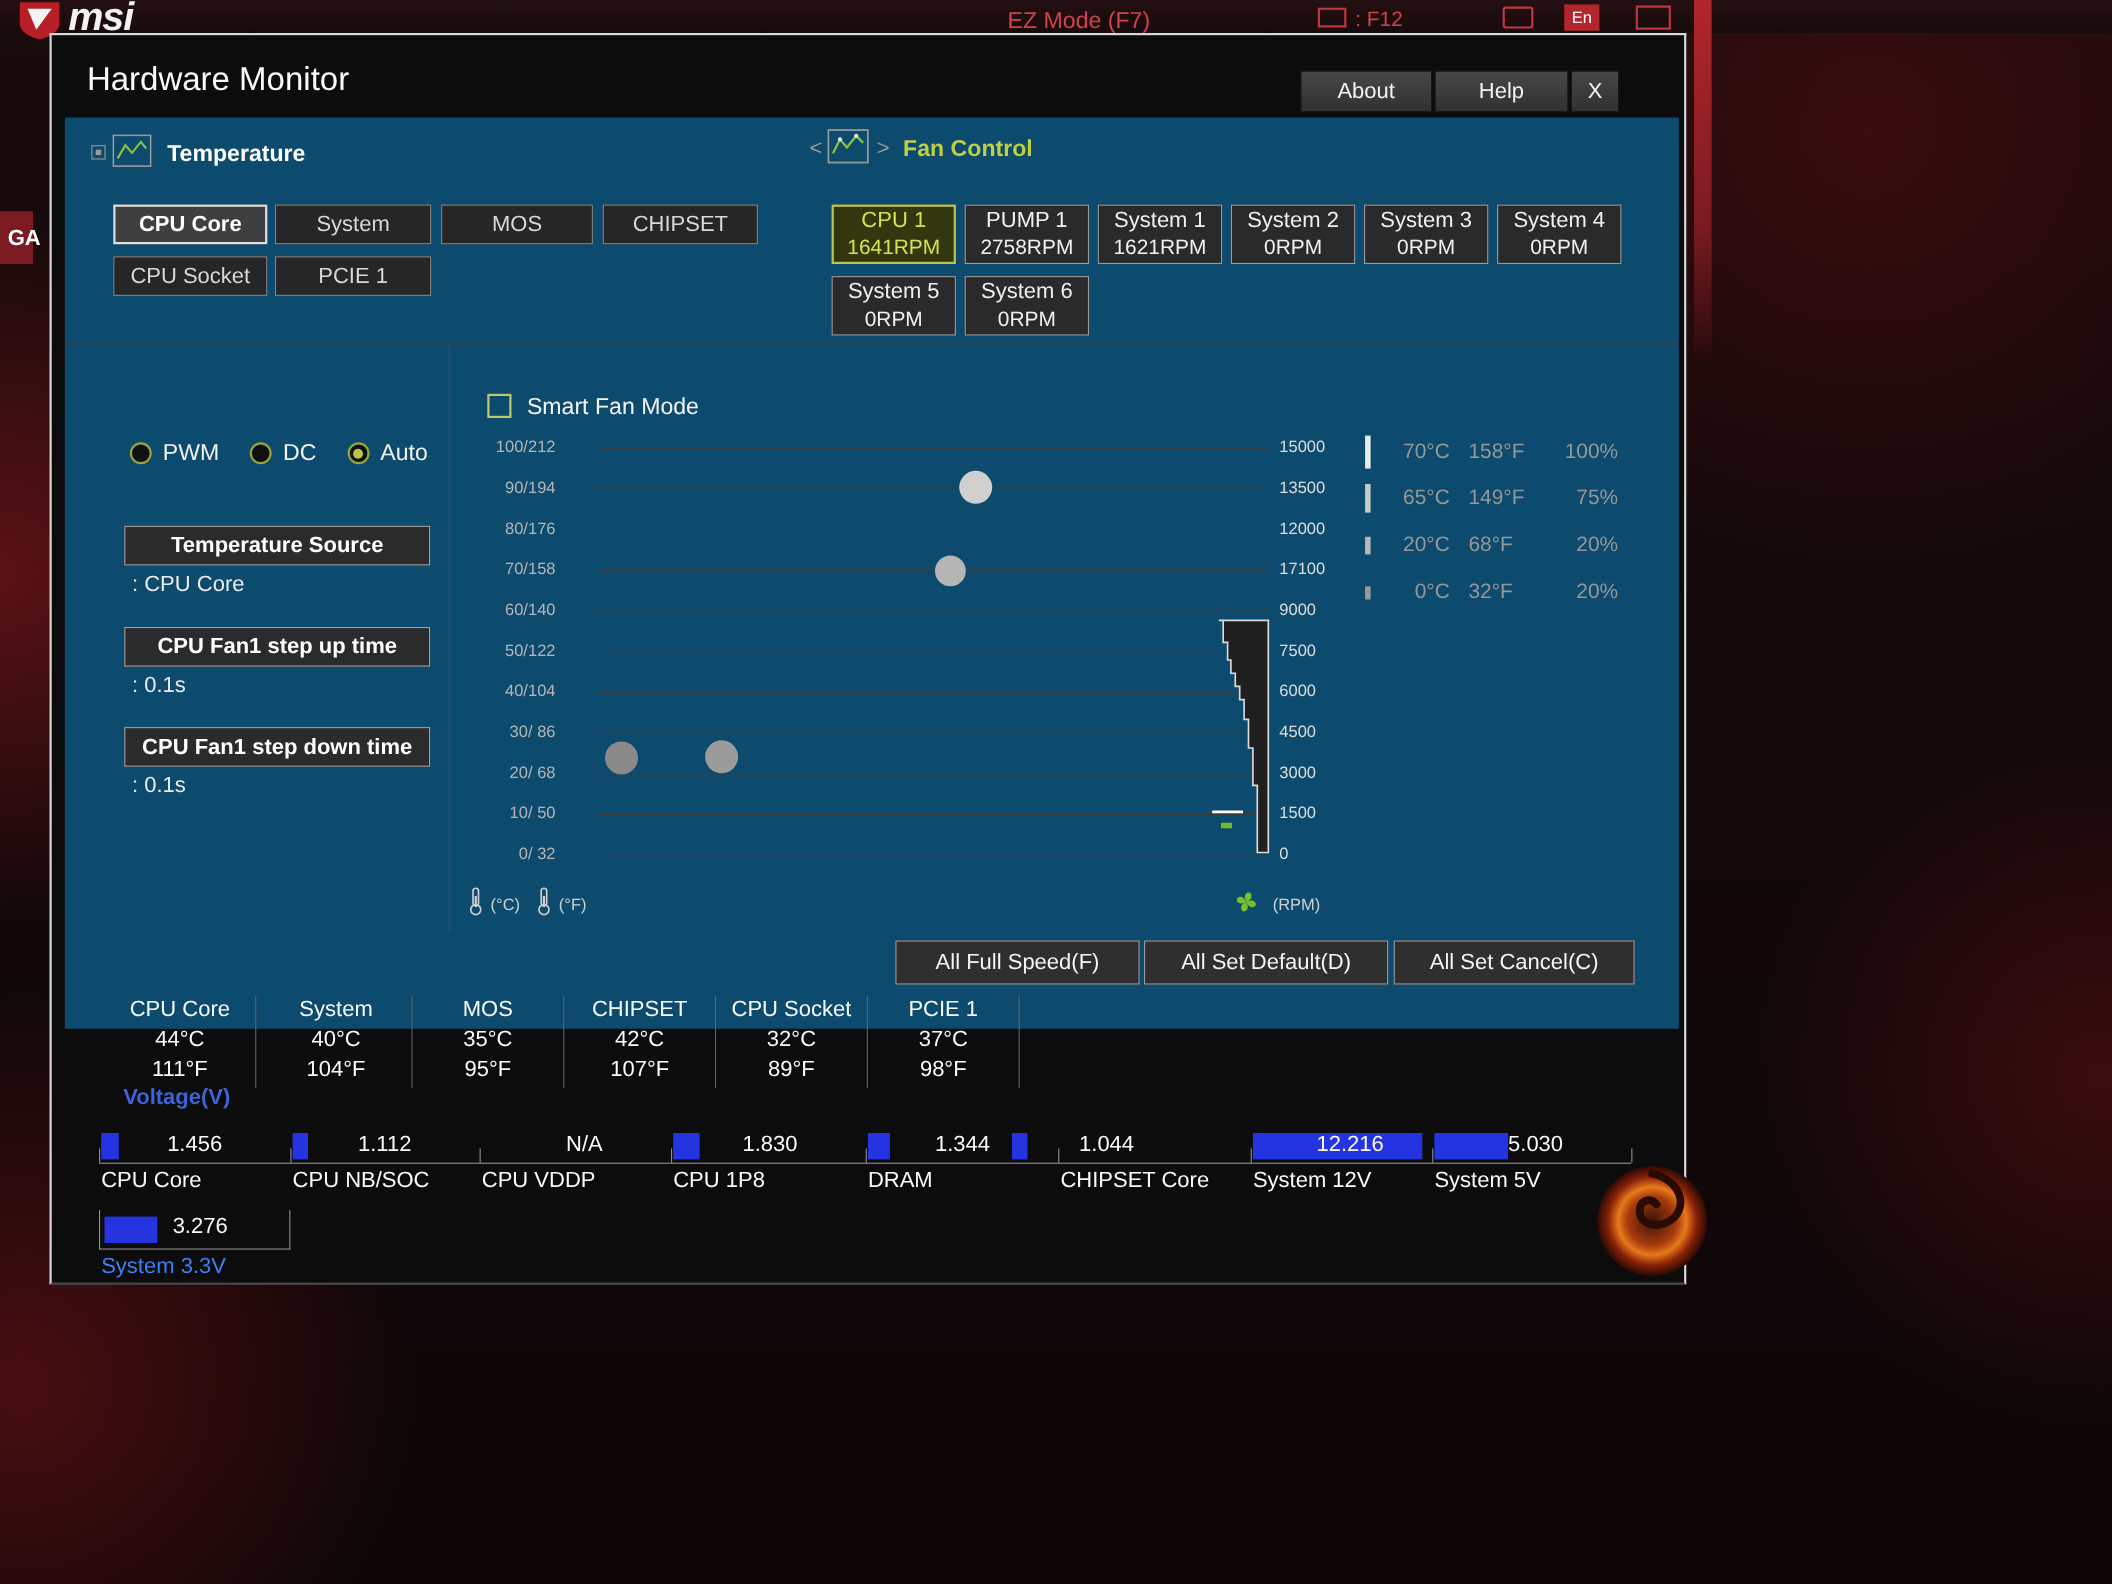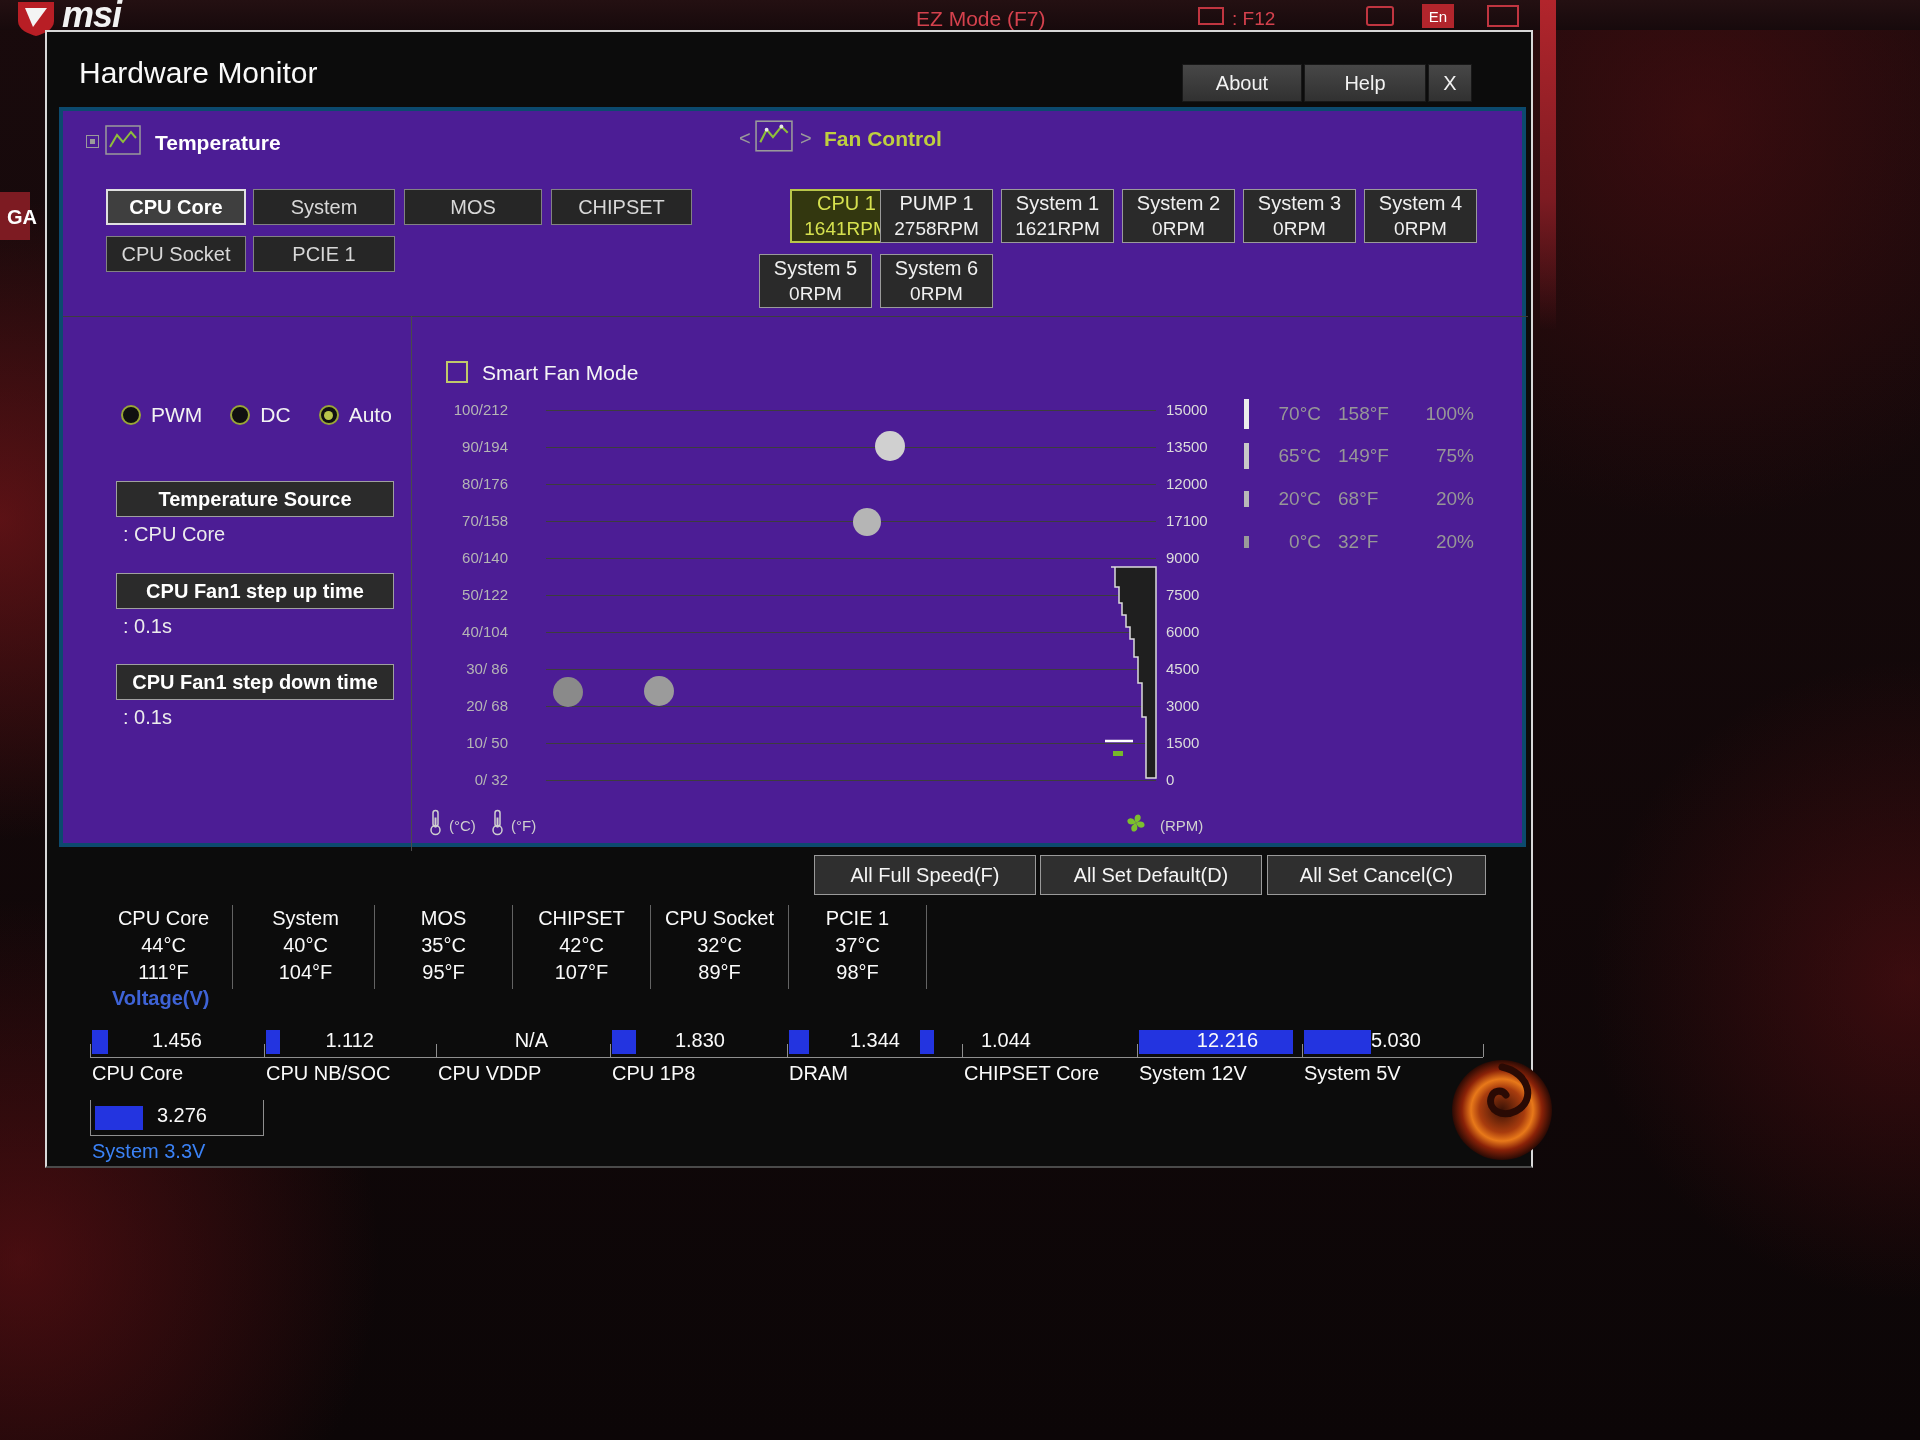--- a/index.html
+++ b/index.html
@@ -25,37 +25,37 @@
   .ga-block { left:0; top:192px; width:30px; height:48px; background:#7d1b22; color:#fff; font-weight:bold; font-size:20px; padding:14px 0 0 7px; }
 
   
   .dialog { left:45px; top:30px; width:1488px; height:1138px; background:#0c0c0c;
     border:2px solid #d8d8d8; border-bottom-color:#4a4a4a; z-index:10; }
   .dlg-title { left:32px; top:24px; font-size:30px; color:#fafafa; }
   .hbtn { top:32px; height:38px; background:linear-gradient(180deg,#474747,#313131); border:1px solid #181818;
     color:#f2f2f2; font-size:20px; display:flex; align-items:center; justify-content:center; cursor:pointer; }
 
   
-  .panel { left:12px; top:75px; width:1467px; height:740px; border:4px solid #0c4a6e; background:#4c1d95; }
+  .panel { left:12px; top:75px; width:1467px; height:828px; border:1px solid #0c4a6e; background:#0c4a6e; }
   .panel-split-h { left:0; top:205px; width:1465px; border-top:1px solid #3e3e3e; }
   .panel-split-v { left:348px; top:205px; height:535px; border-left:1px solid #4a4a4a; }
   .sec-title { font-size:21px; font-weight:bold; color:#fff; }
   .sq-icon { width:13px; height:13px; border:1px solid #9a9a9a; display:flex; align-items:center; justify-content:center; }
   .sq-icon::after { content:""; width:5px; height:5px; background:#9a9a9a; }
   .fan-hdr-label { color:#bfcf3f; font-size:21px; font-weight:bold; }
   .nav-arrow { color:#9a9a9a; font-size:20px; }
 
   
   .ttab { position:absolute; height:36px; background:#262626; border:1px solid #828282; color:#d8d8d8;
     font-size:20px; display:flex; align-items:center; justify-content:center; cursor:pointer; }
   .ttab.active { background:#3f3f3f; border:2px solid #e0e0e0; color:#fff; font-weight:bold; }
   .ftab { position:absolute; width:113px; height:54px; background:#2a2a2a; border:1px solid #9a9a9a; color:#f0f0f0;
     display:flex; flex-direction:column; align-items:center; justify-content:center; line-height:25px; cursor:pointer; }
   .ftab .fname { font-size:20px; } .ftab .frpm { font-size:19px; }
-  .ftab.active { background:#33370f; border:2px solid #b9c64a; color:#d6e14f;margin-left:31px; }
+  .ftab.active { background:#33370f; border:2px solid #b9c64a; color:#d6e14f; }
 
   
   .radio-row { left:58px; top:292px; display:flex; gap:28px; align-items:center; }
   .radio { display:flex; align-items:center; gap:10px; font-size:21px; color:#f2f2f2; cursor:pointer; }
   .rdot { width:20px; height:20px; border-radius:50%; border:2px solid #99a637; background:#101010;
     display:flex; align-items:center; justify-content:center; }
   .rdot.sel::after { content:""; width:9px; height:9px; border-radius:50%; background:#b9c64a; }
   .set-btn { position:absolute; width:278px; height:36px; background:#2b2b2b; border:1px solid #a0a0a0;
     color:#fff; font-weight:bold; font-size:20px; display:flex; align-items:center; justify-content:center; cursor:pointer; }
   .set-val { position:absolute; font-size:20px; color:#ececec; }

